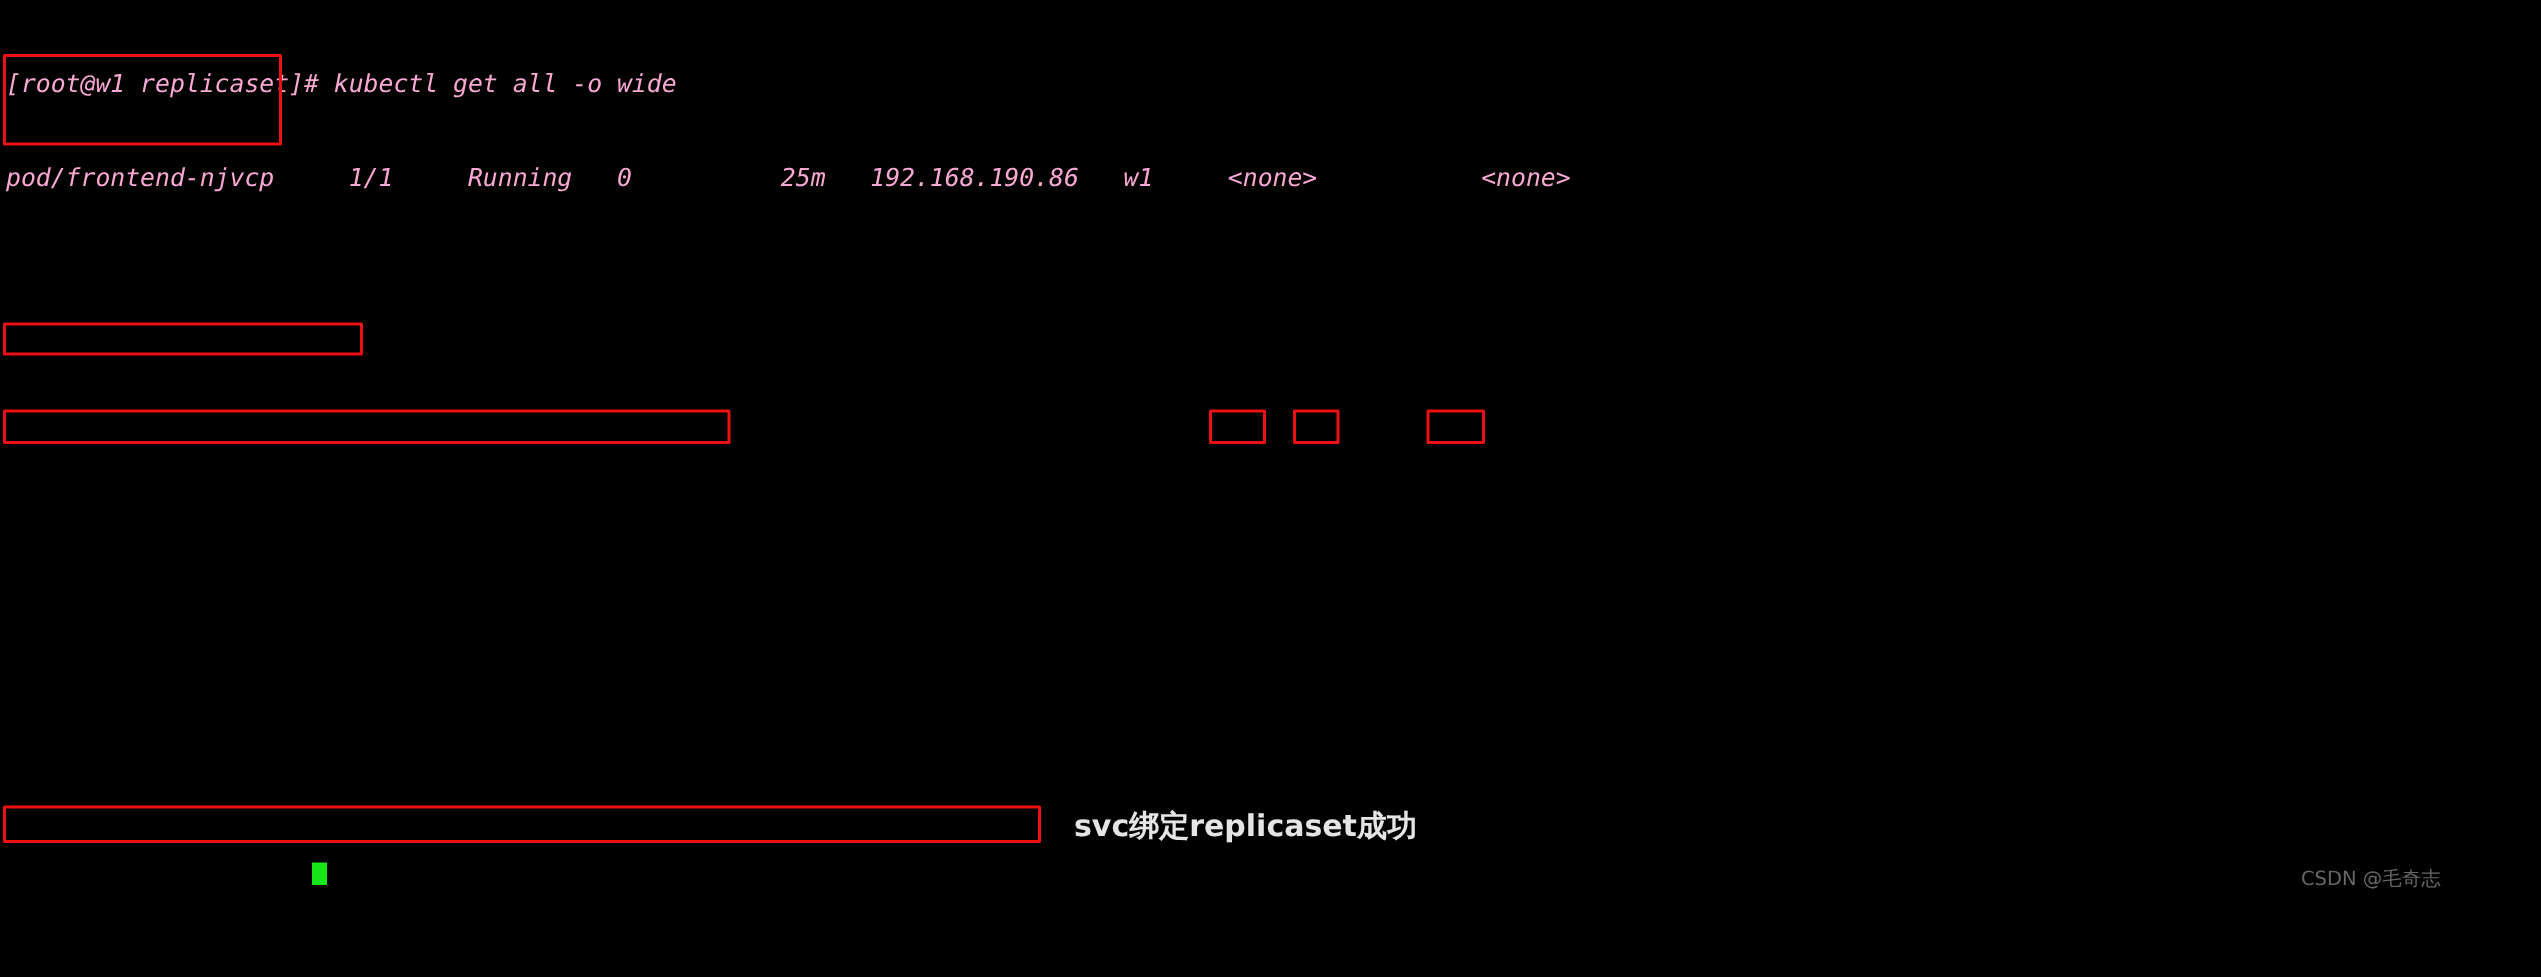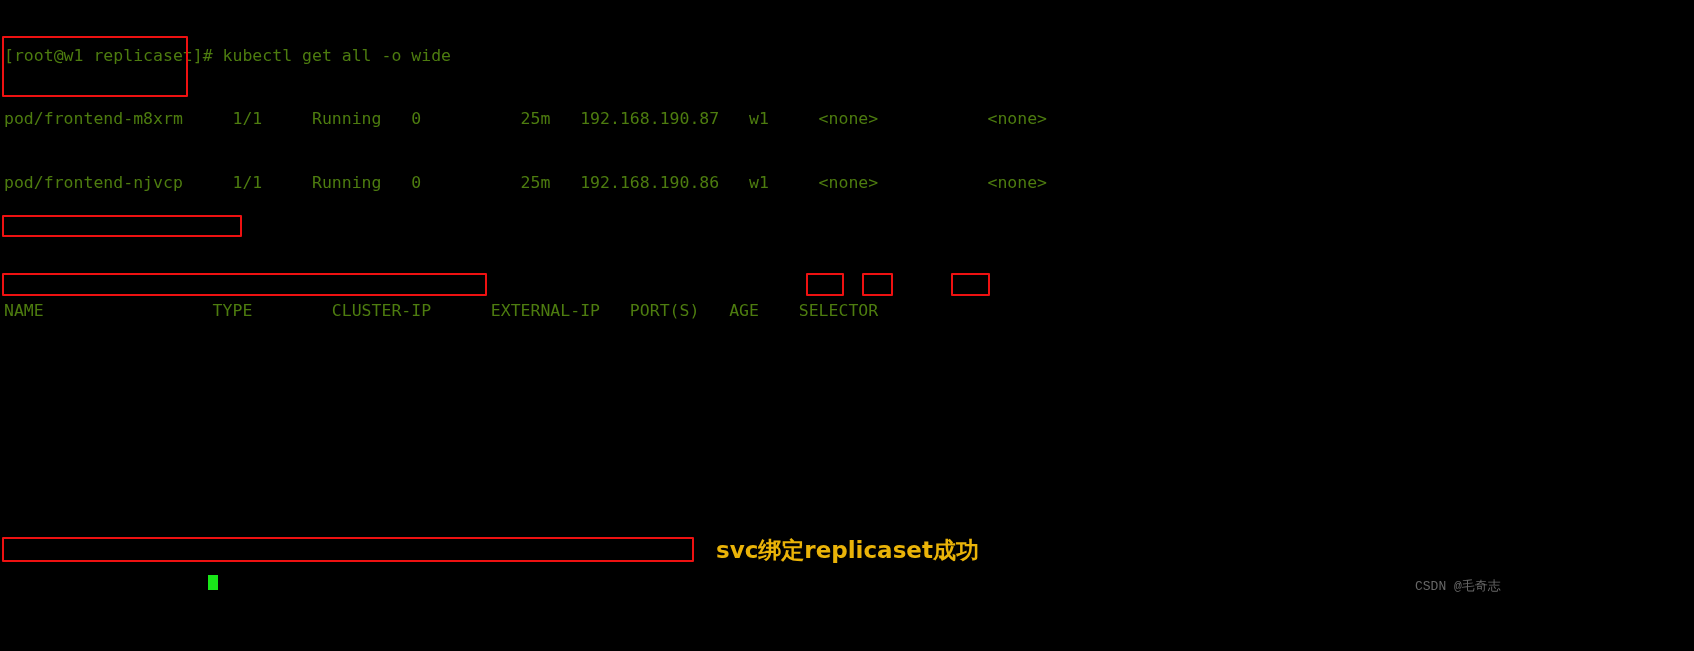--- a/index.html
+++ b/index.html
@@ -31,63 +31,62 @@
     top: 2px;
     left: 4px;
     white-space: pre;
     font-family: "DejaVu Sans Mono", "Liberation Mono", monospace;
     font-size: 16.5px;
     line-height: 21.3px;
   }
   .line {
     white-space: pre;
     height: 21.3px;
-    color: #4d7c0f;
+    color: #f9a8d4;
+    font-style: italic;
   }
   .cursor-block {
     position: absolute;
     width: 10px;
     height: 15px;
     background: #19e619;
   }
   .hl-box {
     position: absolute;
     border: 2px solid #ee1111;
     box-sizing: border-box;
     pointer-events: none;
     border-radius: 1px;
   }
   .annot {
     position: absolute;
-    color: #eab308;
+    color: #e5e5e5;
     font-family: "DejaVu Sans", "Liberation Sans", sans-serif;
     font-weight: bold;
-    font-size: 23px;
+    font-size: 20px;
     white-space: pre;
   }
   .watermark {
     position: absolute;
     color: #6d6d6d;
     font-family: "DejaVu Sans", "Liberation Sans", sans-serif;
     font-size: 13px;
     white-space: pre;
     opacity: 0.95;
   }
 </style>
 </head>
 <body>
 
 <div id="terminal">
 
   <div class="screen">
     <div class="line">[root@w1 replicaset]# kubectl get all -o wide</div>
-    <div class="line">pod/frontend-m8xrm     1/1     Running   0          25m   192.168.190.87   w1     &lt;none&gt;           &lt;none&gt;</div>
     <div class="line">pod/frontend-njvcp     1/1     Running   0          25m   192.168.190.86   w1     &lt;none&gt;           &lt;none&gt;</div>
     <div class="line"></div>
-    <div class="line">NAME                 TYPE        CLUSTER-IP      EXTERNAL-IP   PORT(S)   AGE    SELECTOR</div>
     <div class="line"></div>
     
     
     
     
     
     
     
     
     
@@ -115,15 +114,15 @@
   <div class="hl-box" style="left:862px; top:273px; width:31px; height:23px;"></div>
 
   <div class="hl-box" style="left:951px; top:273px; width:39px; height:23px;"></div>
 
   <div class="hl-box" style="left:2px; top:537px; width:692px; height:25px;"></div>
 
   <div class="annot" style="left:716px; top:540px;">svc绑定replicaset成功</div>
 
   <div class="cursor-block" style="left:208px; top:575px;"></div>
 
-  <div class="watermark" style="left:1415px; top:576px;font-family:Liberation Mono, monospace;">CSDN @毛奇志</div>
+  <div class="watermark" style="left:1534px; top:576px;">CSDN @毛奇志</div>
 
 </div>
 
 </body></html>

